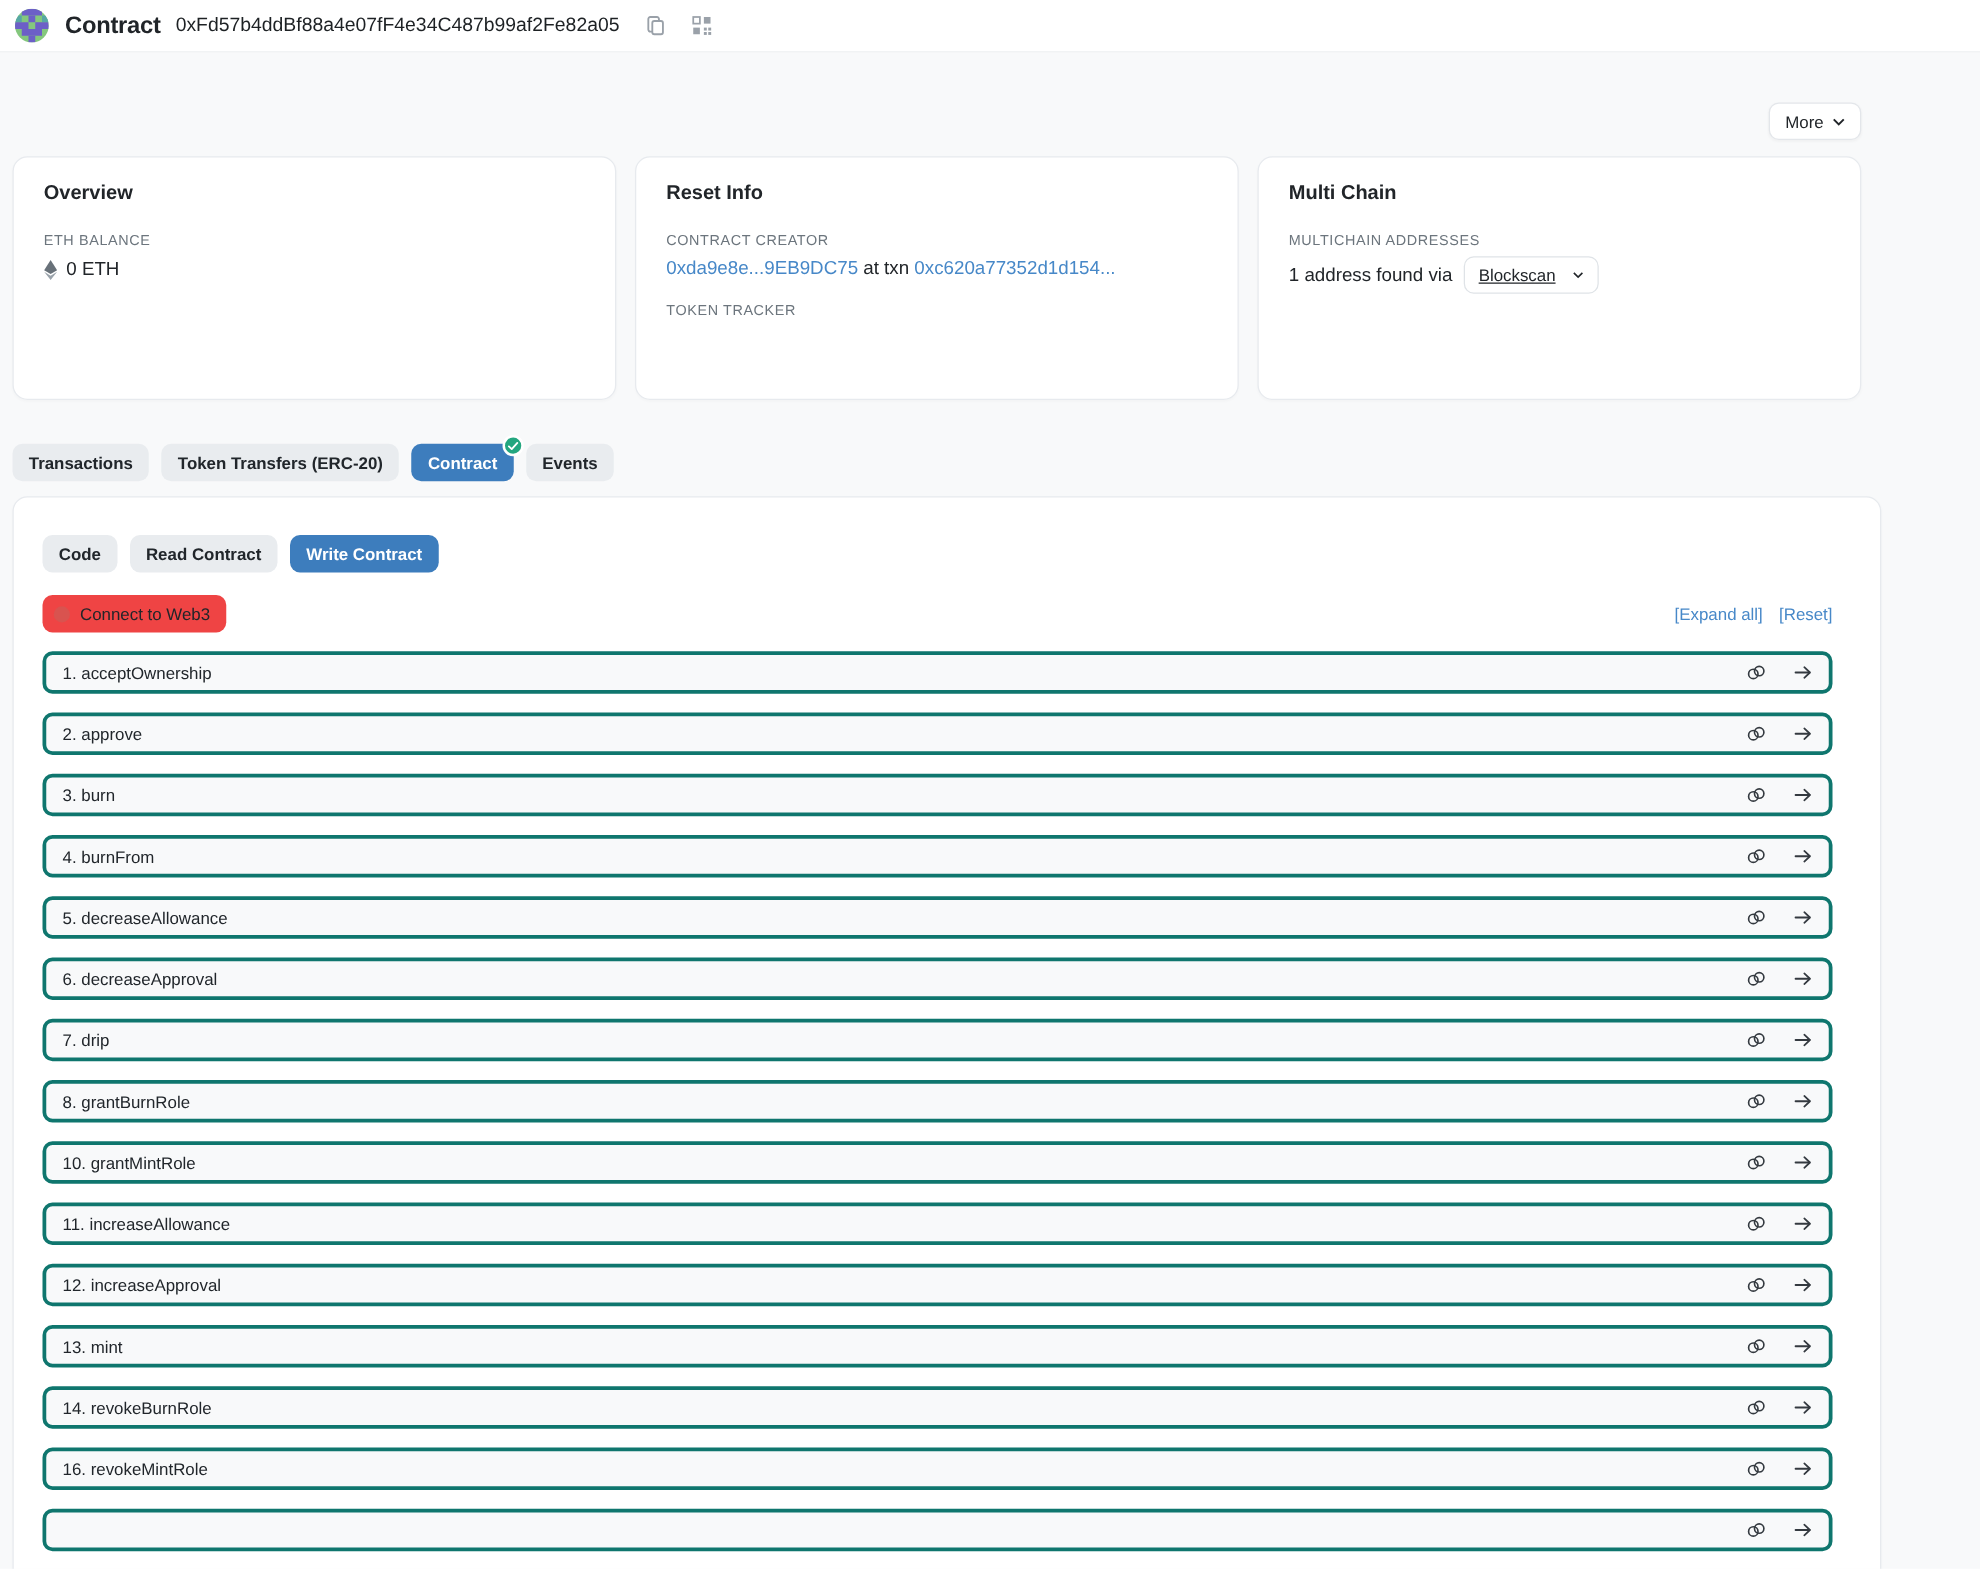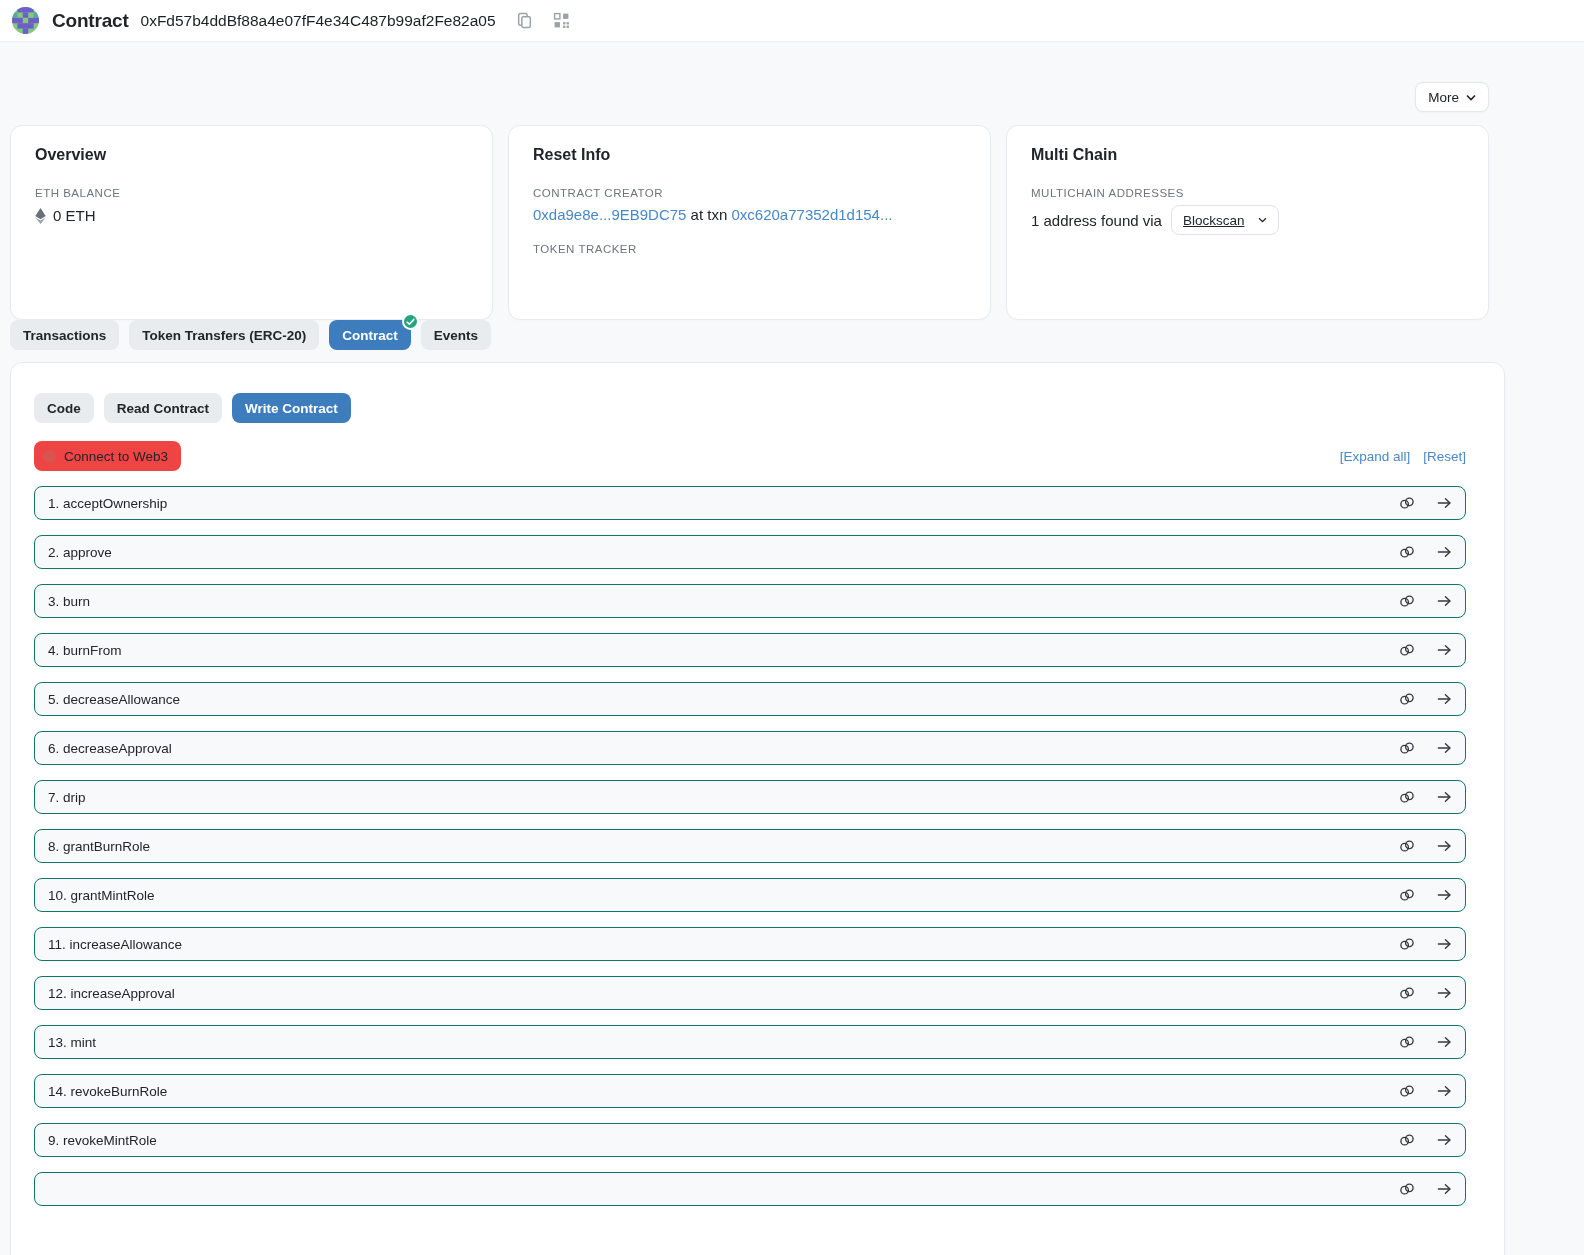--- a/index.html
+++ b/index.html
@@ -49,21 +49,21 @@
     display:flex; align-items:center; justify-content:center;
   }
   .select-pill {
     display:inline-flex; align-items:center; gap:14px; border:1px solid #dfe3e7;
     border-radius:8px; padding:0 11px; height:30px; font-size:13.5px;
     background:#fff; margin-left:9px; color:#212529; cursor:pointer;text-decoration:underline;
   }
   .mc-line { margin-top:6px; font-size:15px; display:flex; align-items:center; }
 
   
-  .tabs-row { display:flex; gap:10px; }
+  .tabs-row { margin-top:35px; display:flex; gap:10px; }
   .pill {
     background:#e9ecef; border-radius:8px; padding:0 13px; height:30px;
     display:inline-flex; align-items:center; font-size:13.5px; font-weight:600;
     color:#21262b; position:relative; cursor:pointer; white-space:nowrap;
   }
   .pill.active { background:#3d7dbd; color:#fff; }
   .badge-check {
     position:absolute; top:-7px; right:-8px; width:17px; height:17px;
     background:#23a67f; border:2px solid #fff; border-radius:50%;
     display:flex; align-items:center; justify-content:center;
@@ -81,21 +81,21 @@
   .connect-pill {
     background:#ef4444; border-radius:8px; height:30px; padding:0 13px 0 9px;
     display:inline-flex; align-items:center; gap:8px; font-size:13.5px;
     color:#212529; cursor:pointer;
   }
   .dot { width:13px; height:13px; border-radius:50%; background:#d9534f; }
   .panel-links { display:flex; gap:13px; font-size:13.5px; }
 
   .fn-list { margin-top:15px; }
   .fn-row {
-    height:34px; background:#f8f9fa; border:1px solid #0f766e; border-radius:8px;
+    height:34px; background:#f8f9fa; border:3px solid #0f766e; border-radius:8px;
     margin-bottom:15px; display:flex; align-items:center; justify-content:space-between;
     padding:0 13px; font-size:13.5px; color:#21262b; cursor:pointer;
   }
   .fn-icons { display:flex; align-items:center; gap:22px; color:#343a40; }
   .fn-icons svg { display:block; cursor:pointer; }
 </style>
 </head>
 <body>
 
 <div class="topbar">
@@ -384,21 +384,21 @@
               <circle cx="6" cy="8.2" r="4"></circle>
               <circle cx="11" cy="5.8" r="4"></circle>
             </svg>
             <svg width="15" height="12" viewBox="0 0 16 12" fill="none" stroke="currentColor" stroke-width="1.5" stroke-linecap="round" stroke-linejoin="round">
               <line x1="1.5" y1="6" x2="13.5" y2="6"></line>
               <polyline points="9,1.5 13.8,6 9,10.5"></polyline>
             </svg>
           </span>
         </div>
         <div class="fn-row">
-          <span>9. revokeMintRole</span>
+          <span>16. revokeMintRole</span>
           <span class="fn-icons">
             <svg width="16" height="14" viewBox="0 0 17 14" fill="none" stroke="currentColor" stroke-width="1.4">
               <circle cx="6" cy="8.2" r="4"></circle>
               <circle cx="11" cy="5.8" r="4"></circle>
             </svg>
             <svg width="15" height="12" viewBox="0 0 16 12" fill="none" stroke="currentColor" stroke-width="1.5" stroke-linecap="round" stroke-linejoin="round">
               <line x1="1.5" y1="6" x2="13.5" y2="6"></line>
               <polyline points="9,1.5 13.8,6 9,10.5"></polyline>
             </svg>
           </span>

